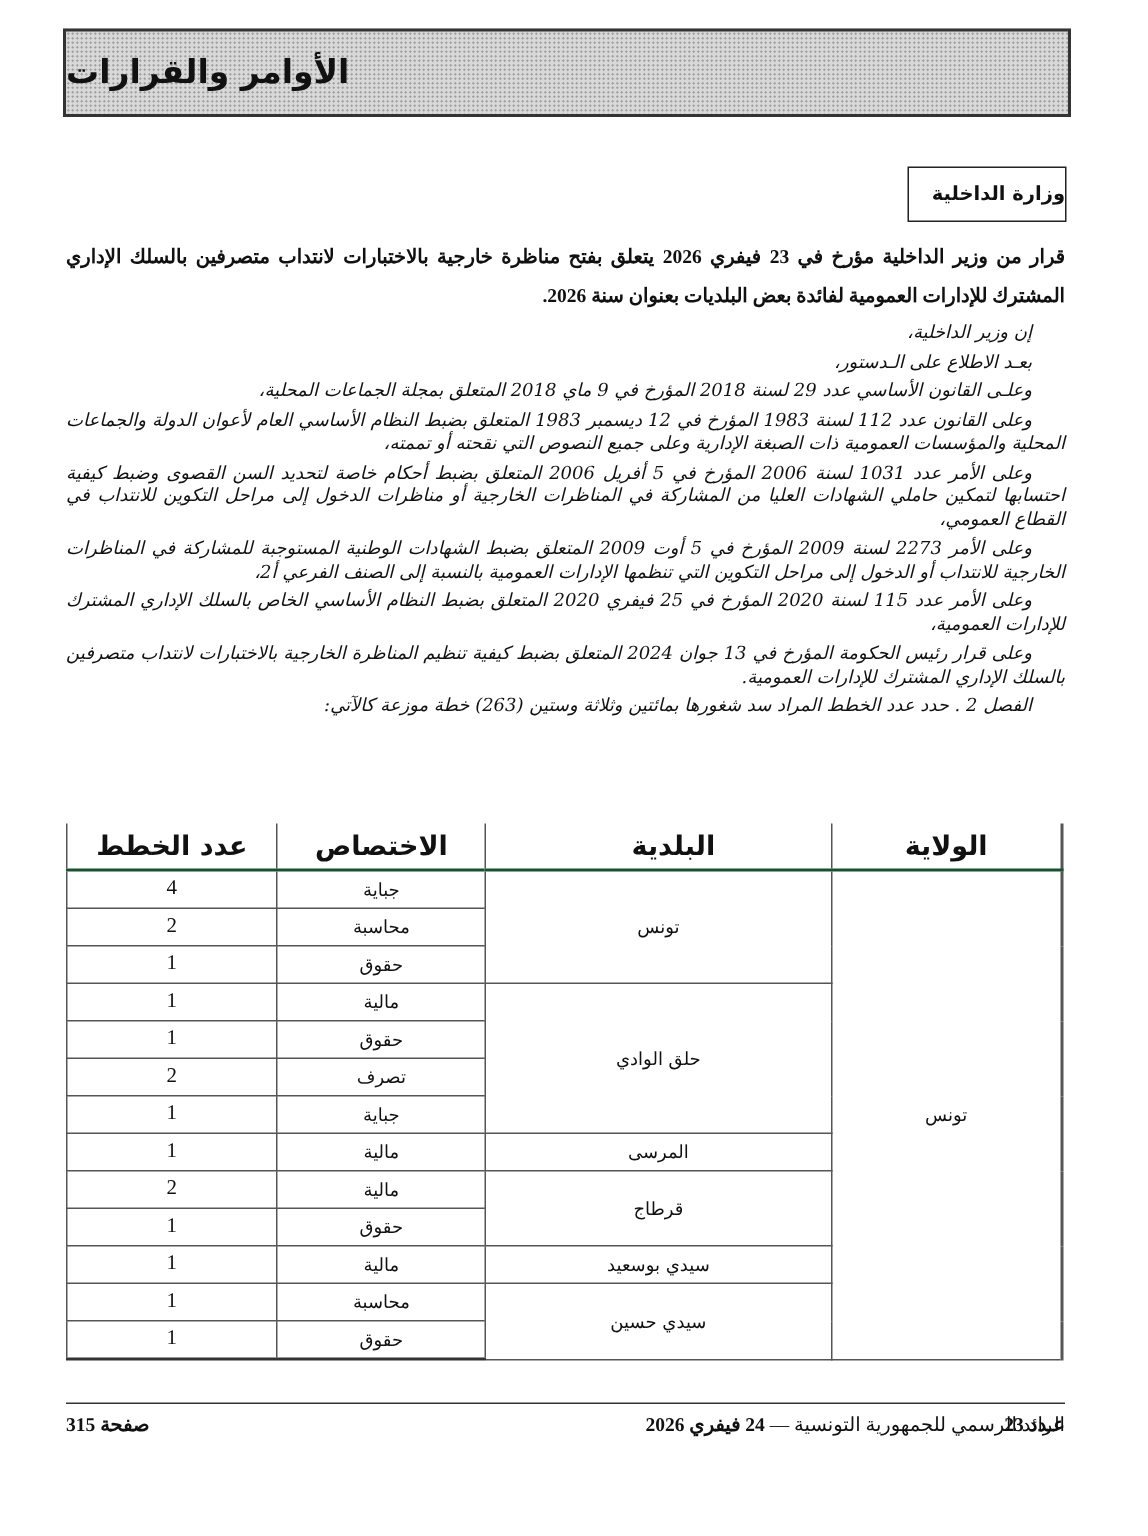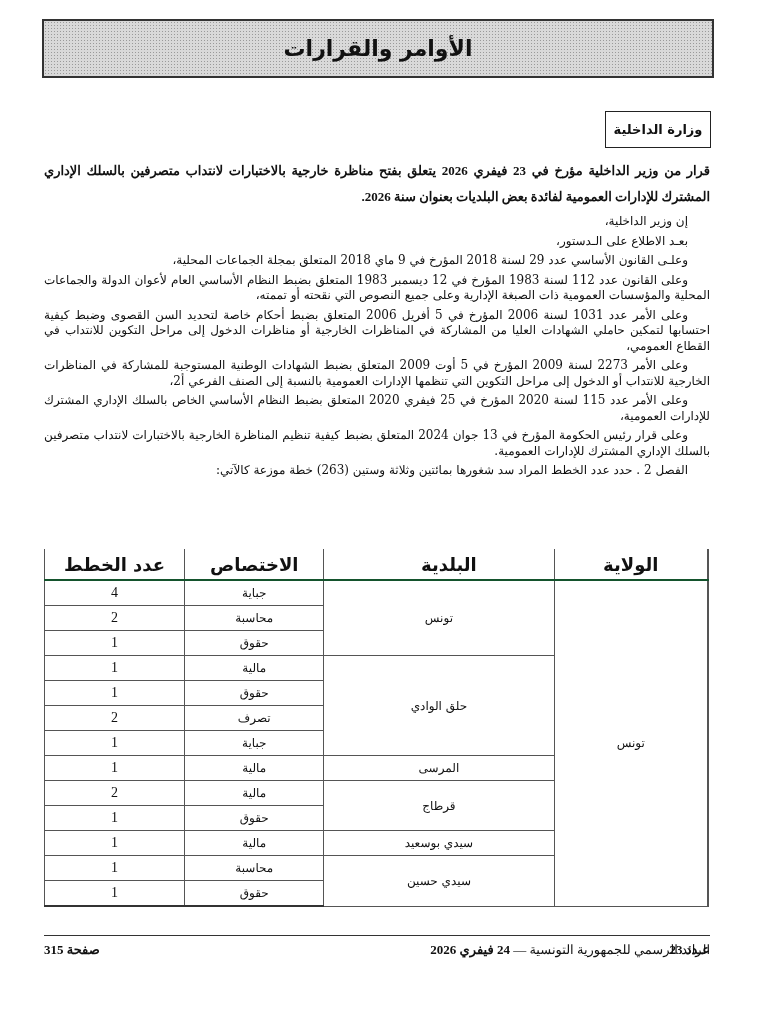--- a/index.html
+++ b/index.html
@@ -7,41 +7,41 @@
     width:765px; height:1024px; position:relative; overflow:hidden;
     font-family: "DejaVu Serif", "Liberation Serif", serif;
     color:#111;
   }
   .banner {
     position:absolute; left:42px; top:19px; width:668px; height:55px;
     border:2px solid #333;
     background-color:#d9d9d9;
     background-image: radial-gradient(#9a9a9a 0.6px, transparent 0.8px);
     background-size:3px 3px;
-    display:flex; align-items:center; justify-content:center;
+    display:flex; align-items:center; justify-content:flex-end;
   }
   .banner-title {
     font-family:"DejaVu Sans", sans-serif; font-weight:bold; font-size:22px;
     color:#111;
   }
   .ministry-box {
     position:absolute; left:605px; top:111px; width:104px; height:35px;
     border:1.5px solid #222; background:#fff;
-    display:flex; align-items:center; justify-content:center;
+    display:flex; align-items:center; 
     font-family:"DejaVu Sans", sans-serif; font-weight:bold; font-size:13px;
   }
   .content {
     position:absolute; left:44px; top:158px; width:666px;
     font-size:12px; line-height:15.5px; text-align:justify;
   }
   .decree-title {
     font-weight:bold; font-size:13px; line-height:26px; margin-bottom:4px;
     font-family:"Liberation Serif", serif;
   }
-  .p { text-indent:22px; margin:0 0 4px 0; }
+  .p { text-indent:22px; margin:0 0 4px 0;font-style:italic; }
   .p.tight { margin-bottom:3px; }
   .table {
     position:absolute; left:44px; top:549px; width:665px;
     border-collapse:collapse; font-size:12px; direction:rtl;
   }
   .table th, .table td {
     border:1px solid #555; text-align:center; padding:0; height:24px;
     font-weight:normal;
   }
   .table th { height:30px; font-family:"DejaVu Sans", sans-serif; font-size:18px; border-bottom:2px solid #14532d; border-top:none;font-weight:bold; }

